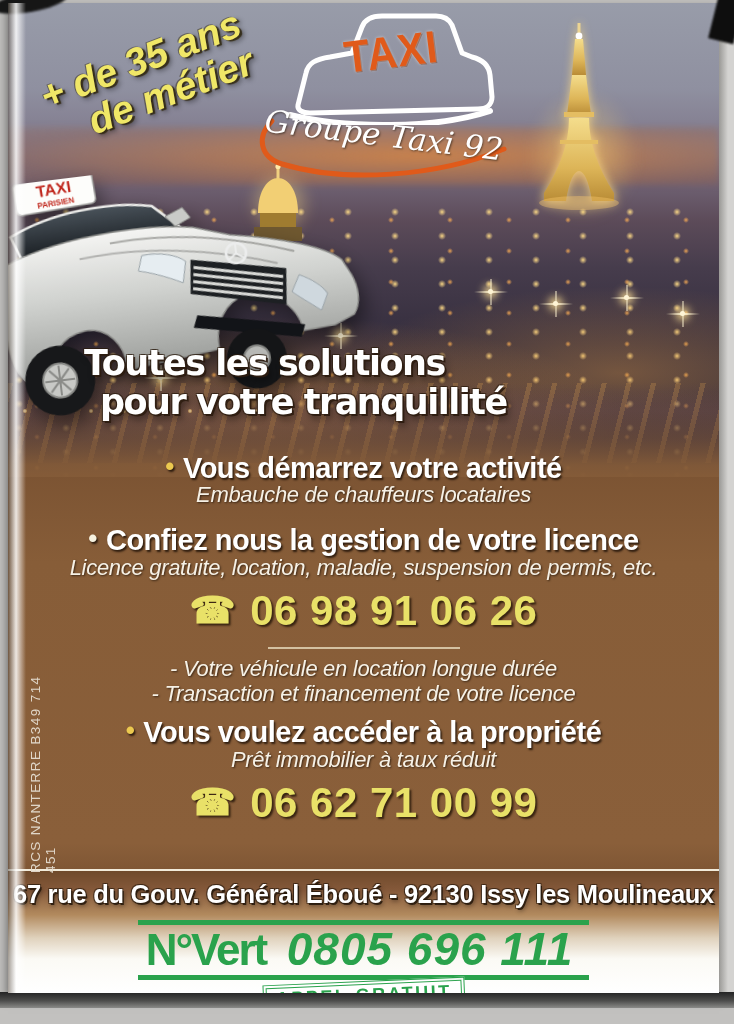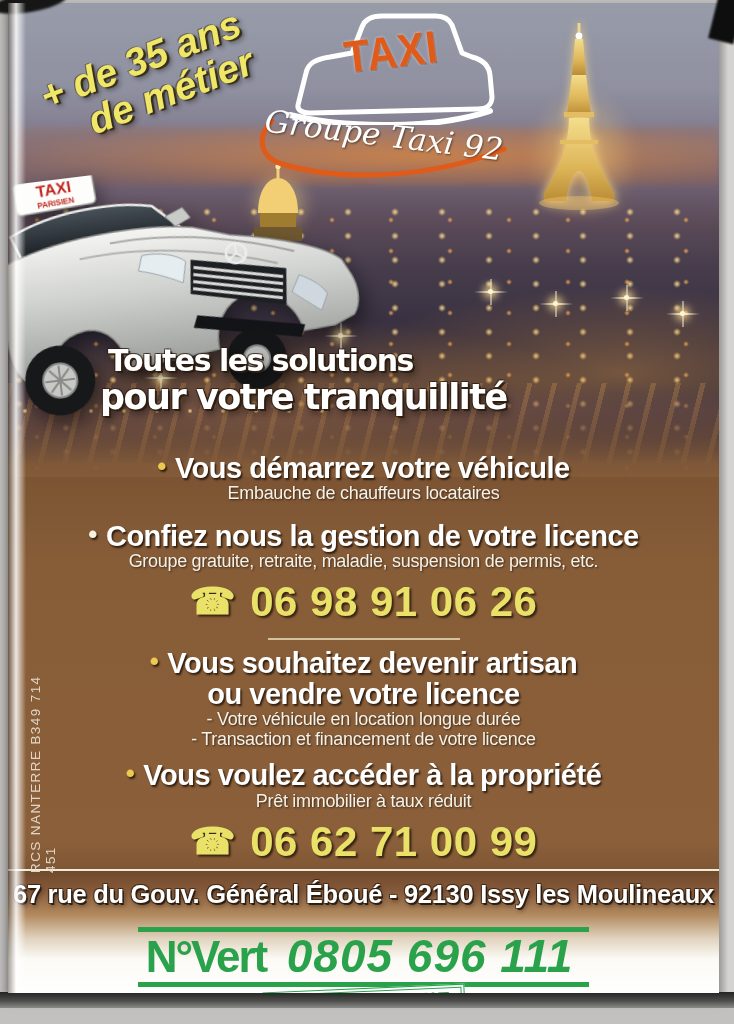--- a/index.html
+++ b/index.html
@@ -80,50 +80,50 @@
     text-shadow:0 0 3px rgba(255,255,255,.55),1px 1px 0 rgba(120,40,0,.5);}
   .logo .swoosh{position:absolute;left:-8px;top:94px;}
   .logo .script{position:absolute;left:2px;top:104px;width:244px;text-align:center;
     font-family:"DejaVu Serif", serif;font-style:italic;font-size:31px;color:#fff;transform:rotate(7deg);
     text-shadow:1px 1px 2px rgba(40,30,20,.6);white-space:nowrap;}
 
   
   .headline{position:absolute;left:0;right:0;top:341px;z-index:6;color:#fff;font-weight:bold;
     font-family:"DejaVu Sans", sans-serif;letter-spacing:-1.5px;line-height:1.12;
     text-shadow:2px 2px 0 rgba(44,28,15,.9),-1px -1px 0 rgba(44,28,15,.6),1px -1px 0 rgba(44,28,15,.6),-1px 1px 0 rgba(44,28,15,.6),3px 5px 7px rgba(0,0,0,.45);}
-  .headline .h1{font-size:30px;padding-left:100px;}
+  .headline .h1{font-size:35px;padding-left:76px;}
   .headline .h2{font-size:35px;padding-left:92px;}
 
   
   .content{position:absolute;left:0;right:0;top:442px;z-index:6;text-align:center;color:#fff;}
   .offer-title{font-weight:bold;font-size:29px;letter-spacing:-0.5px;line-height:1.05;
     text-shadow:1.5px 1.5px 2px rgba(30,18,8,.85);}
   .offer-title .bullet{font-size:26px;vertical-align:3px;margin-right:9px;}
   .bullet-gold{color:#ecc94f;}
   .bullet-white{color:#f6f2e0;}
-  .offer-detail{font-size:18px;color:#f6f1e6;letter-spacing:-0.3px;line-height:1.12;
-    text-shadow:1px 1px 2px rgba(30,18,8,.7);}
+  .offer-detail{font-size:22px;color:#f6f1e6;letter-spacing:-0.3px;line-height:1.12;
+    text-shadow:1px 1px 2px rgba(30,18,8,.7);font-style:italic;}
   .phone-row{color:#e9e168;font-weight:bold;font-size:42px;letter-spacing:0.5px;margin-top:7px;
     text-shadow:2px 2px 2px rgba(28,16,4,.75);}
   .phone-row .tel-glyph{font-size:37px;margin-right:14px;vertical-align:2px;}
   .thin-divider{width:192px;height:2px;margin:12px auto 8px auto;background:rgba(226,210,180,.85);}
   .mt8{margin-top:8px;} .mt12{margin-top:17px;} .mt10{margin-top:11px;text-align:center;}
 
   
   .rcs{position:absolute;left:20px;top:642px;height:228px;z-index:8;
     writing-mode:vertical-rl;transform:rotate(180deg);
     font-size:13.5px;letter-spacing:1.4px;color:#e5ddd0;opacity:.95;}
 
   
   .footer{position:absolute;left:0;right:0;top:866px;bottom:0;z-index:7;text-align:center;
     border-top:2px solid rgba(238,228,206,.75);
     background:linear-gradient(180deg,#6f4a2b 0%,#85593a 16%,#b28a5e 36%,#e0d2bd 55%,#fbfaf5 72%,#ffffff 100%);}
   .address{margin-top:9px;font-weight:bold;font-size:25.5px;color:#fff;letter-spacing:-0.3px;
     text-shadow:1.5px 1.5px 0 rgba(40,25,12,.9),-1px -1px 0 rgba(40,25,12,.55),1px -1px 0 rgba(40,25,12,.55),-1px 1px 0 rgba(40,25,12,.55),2px 3px 4px rgba(0,0,0,.4);}
-  .nvert-box{display:inline-block;margin-top:18px;border-top:5px solid #2aa24c;border-bottom:5px solid #2aa24c;
+  .nvert-box{display:inline-block;margin-top:11px;border-top:5px solid #2aa24c;border-bottom:5px solid #2aa24c;
     padding:1px 16px 3px 8px;line-height:1;}
   .nvert-label{display:inline-block;font-weight:bold;font-size:44px;color:#2aa24c;letter-spacing:-2px;vertical-align:baseline;}
   .nvert-number{display:inline-block;font-weight:bold;font-style:italic;font-size:46px;color:#2aa24c;
     letter-spacing:1px;margin-left:16px;vertical-align:baseline;}
   .stamp-row{margin-top:1px;}
   .appel-stamp{display:inline-block;border:4px double #2aa24c;padding:0px 9px 1px 9px;
     font-weight:bold;font-size:18px;letter-spacing:2.5px;color:#2aa24c;background:rgba(255,255,255,.92);
     transform:rotate(-2.5deg);}
 </style>
 </head>
@@ -241,39 +241,35 @@
     </div>
 
     <div class="headline">
       <div class="h1">Toutes les solutions</div>
       <div class="h2">pour votre tranquillité</div>
     </div>
 
     <div class="content">
 
       <div class="offer-title mt8">
-        <span class="bullet bullet-gold">•</span><span>Vous démarrez votre véhicule</span>
+        <span class="bullet bullet-gold">•</span><span>Vous démarrez votre activité</span>
       </div>
       <div class="offer-detail">Embauche de chauffeurs locataires</div>
 
       <div class="offer-title mt12">
         <span class="bullet bullet-white">•</span><span>Confiez nous la gestion de votre licence</span>
       </div>
-      <div class="offer-detail">Groupe gratuite, retraite, maladie, suspension de permis, etc.</div>
+      <div class="offer-detail">Licence gratuite, location, maladie, suspension de permis, etc.</div>
 
       <div class="phone-row">
         <span class="tel-glyph">☎</span><span>06 98 91 06 26</span>
       </div>
 
       <div class="thin-divider"></div>
 
-      <div class="offer-title">
-        <span class="bullet bullet-gold">•</span><span>Vous souhaitez devenir artisan</span><br>
-        <span>ou vendre votre licence</span>
-      </div>
       <div class="offer-detail">- Votre véhicule en location longue durée</div>
       <div class="offer-detail">- Transaction et financement de votre licence</div>
 
       <div class="offer-title mt10">
         <span class="bullet bullet-gold">•</span><span>Vous voulez accéder à la propriété</span>
       </div>
       <div class="offer-detail">Prêt immobilier à taux réduit</div>
 
       <div class="phone-row">
         <span class="tel-glyph">☎</span><span>06 62 71 00 99</span>

